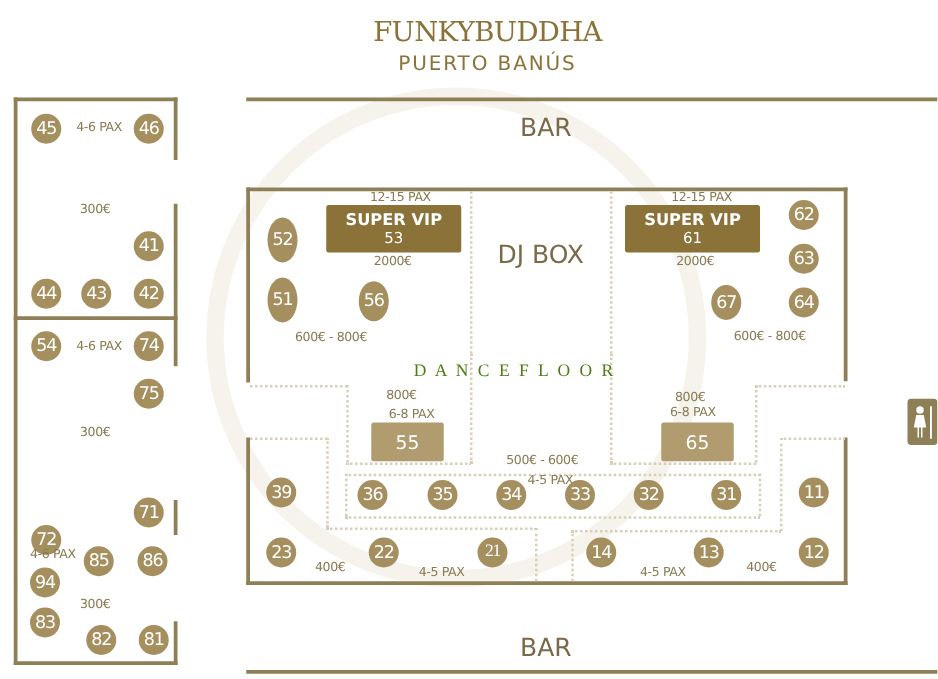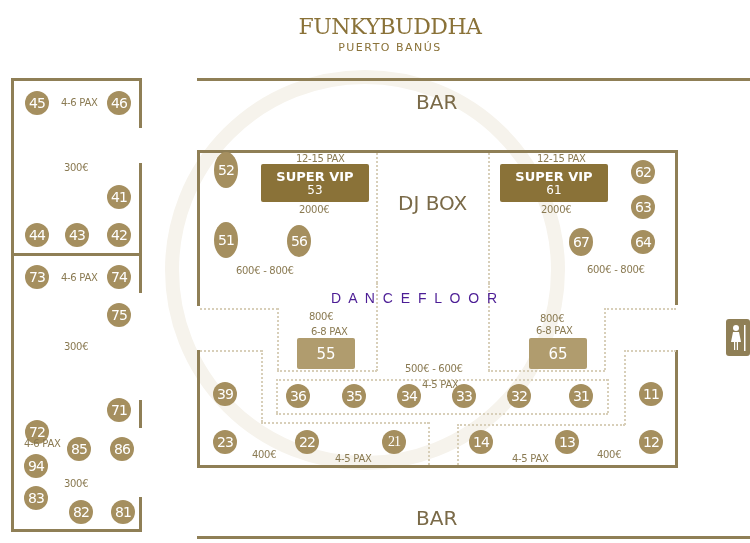--- a/index.html
+++ b/index.html
@@ -17,21 +17,21 @@
          font-family:"DejaVu Sans", sans-serif; }
   .big { position:absolute; font-size:20px; color:#7a6a48; font-family:"DejaVu Sans", sans-serif; }
   .vip { position:absolute; background:#8a7238; color:#fff; border-radius:2px; text-align:center;
          font-family:"DejaVu Sans", sans-serif; cursor:pointer; }
   .vip .t { font-weight:bold; font-size:13px; line-height:14px; margin-top:6px; }
   .vip .n { font-size:12px; line-height:13px; }
   .rect65 { position:absolute; background:#b09c6e; color:#fff; border-radius:2px; display:flex;
             align-items:center; justify-content:center; font-size:15px; font-family:"DejaVu Sans", sans-serif; cursor:pointer; }
   .logo { position:absolute; left:295px; top:14px; width:190px; text-align:center; }
   .logo .brand { font-family:"DejaVu Serif", serif; font-size:22px; color:#8a7238; letter-spacing:-0.5px; }
-  .logo .sub { font-family:"DejaVu Sans", sans-serif; font-size:11px; color:#8a7238; letter-spacing:1.5px; margin-top:2px; }
+  .logo .sub { font-family:"DejaVu Sans", sans-serif; font-size:16px; color:#8a7238; letter-spacing:1.5px; margin-top:2px; }
   .wc { position:absolute; left:726px; top:319px; width:24px; height:37px; background:#8f7f56; border-radius:3px; cursor:pointer; }
   .watermark { position:absolute; left:165px; top:70px; width:400px; height:400px; border-radius:50%;
                border:14px solid #f6f3ec; box-sizing:border-box; }
 </style>
 </head>
 <body>
 
 <div class="watermark"></div>
 
 <div class="logo">
@@ -55,21 +55,21 @@
 
 <div class="table" style="left:25px;top:91px;">45</div>
 <div class="lbl" style="left:61px;top:97px;">4-6 PAX</div>
 <div class="table" style="left:107px;top:91px;">46</div>
 <div class="lbl" style="left:64px;top:162px;">300€</div>
 <div class="table" style="left:107px;top:185px;">41</div>
 <div class="table" style="left:25px;top:223px;">44</div>
 <div class="table" style="left:65px;top:223px;">43</div>
 <div class="table" style="left:107px;top:223px;">42</div>
 
-<div class="table" style="left:25px;top:265px;">73</div>
+<div class="table" style="left:25px;top:265px;">54</div>
 <div class="lbl" style="left:61px;top:272px;">4-6 PAX</div>
 <div class="table" style="left:107px;top:265px;">74</div>
 <div class="table" style="left:107px;top:303px;">75</div>
 <div class="lbl" style="left:64px;top:341px;">300€</div>
 <div class="table" style="left:25px;top:420px;">72</div>
 <div class="table" style="left:107px;top:398px;">71</div>
 
 <div class="lbl" style="left:24px;top:438px;">4-6 PAX</div>
 <div class="table" style="left:24px;top:454px;">94</div>
 <div class="table" style="left:67px;top:437px;">85</div>
@@ -102,21 +102,21 @@
 <div class="dot-v" style="left:428px;top:422px;height:43px;"></div>
 <div class="dot-h" style="left:276px;top:379px;width:332px;"></div>
 <div class="dot-h" style="left:276px;top:413px;width:332px;"></div>
 <div class="dot-v" style="left:276px;top:379px;height:34px;"></div>
 <div class="dot-v" style="left:607px;top:379px;height:34px;"></div>
 <div class="dot-h" style="left:457px;top:424px;width:168px;"></div>
 <div class="dot-v" style="left:457px;top:424px;height:41px;"></div>
 <div class="dot-v" style="left:624px;top:350px;height:75px;"></div>
 <div class="dot-h" style="left:624px;top:350px;width:52px;"></div>
 
-<div class="table oval" style="left:214px;top:152px;">52</div>
+<div class="table oval" style="left:214px;top:174px;">52</div>
 <div class="lbl" style="left:296px;top:153px;">12-15 PAX</div>
 <div class="vip" style="left:261px;top:164px;width:108px;height:38px;">
   <div class="t">SUPER VIP</div>
   <div class="n">53</div>
 </div>
 <div class="lbl" style="left:299px;top:204px;">2000€</div>
 <div class="table oval" style="left:214px;top:222px;">51</div>
 <div class="table oval" style="left:287px;top:225px;height:32px;">56</div>
 <div class="lbl" style="left:236px;top:265px;">600€ - 800€</div>
 
@@ -127,21 +127,21 @@
   <div class="t">SUPER VIP</div>
   <div class="n">61</div>
 </div>
 <div class="lbl" style="left:541px;top:204px;">2000€</div>
 <div class="table" style="left:631px;top:160px;">62</div>
 <div class="table" style="left:631px;top:195px;">63</div>
 <div class="table" style="left:631px;top:230px;">64</div>
 <div class="table" style="left:569px;top:228px;height:28px;">67</div>
 <div class="lbl" style="left:587px;top:264px;">600€ - 800€</div>
 
-<div class="abs" style="left:331px;top:290px;font-size:14px;color:#4c1d95;letter-spacing:2px;font-family:Liberation Sans, sans-serif;white-space:nowrap;text-align:center;">D A N C E F L O O R</div>
+<div class="abs" style="left:331px;top:290px;font-size:14px;color:#4d7c0f;letter-spacing:2px;font-family:Liberation Serif, serif;white-space:nowrap;text-align:center;">D A N C E F L O O R</div>
 
 <div class="lbl" style="left:309px;top:311px;">800€</div>
 <div class="lbl" style="left:311px;top:326px;">6-8 PAX</div>
 <div class="rect65" style="left:297px;top:338px;width:58px;height:31px;">55</div>
 
 <div class="lbl" style="left:540px;top:313px;">800€</div>
 <div class="lbl" style="left:536px;top:325px;">6-8 PAX</div>
 <div class="rect65" style="left:529px;top:338px;width:58px;height:31px;">65</div>
 
 <div class="lbl" style="left:405px;top:363px;">500€ - 600€</div>

